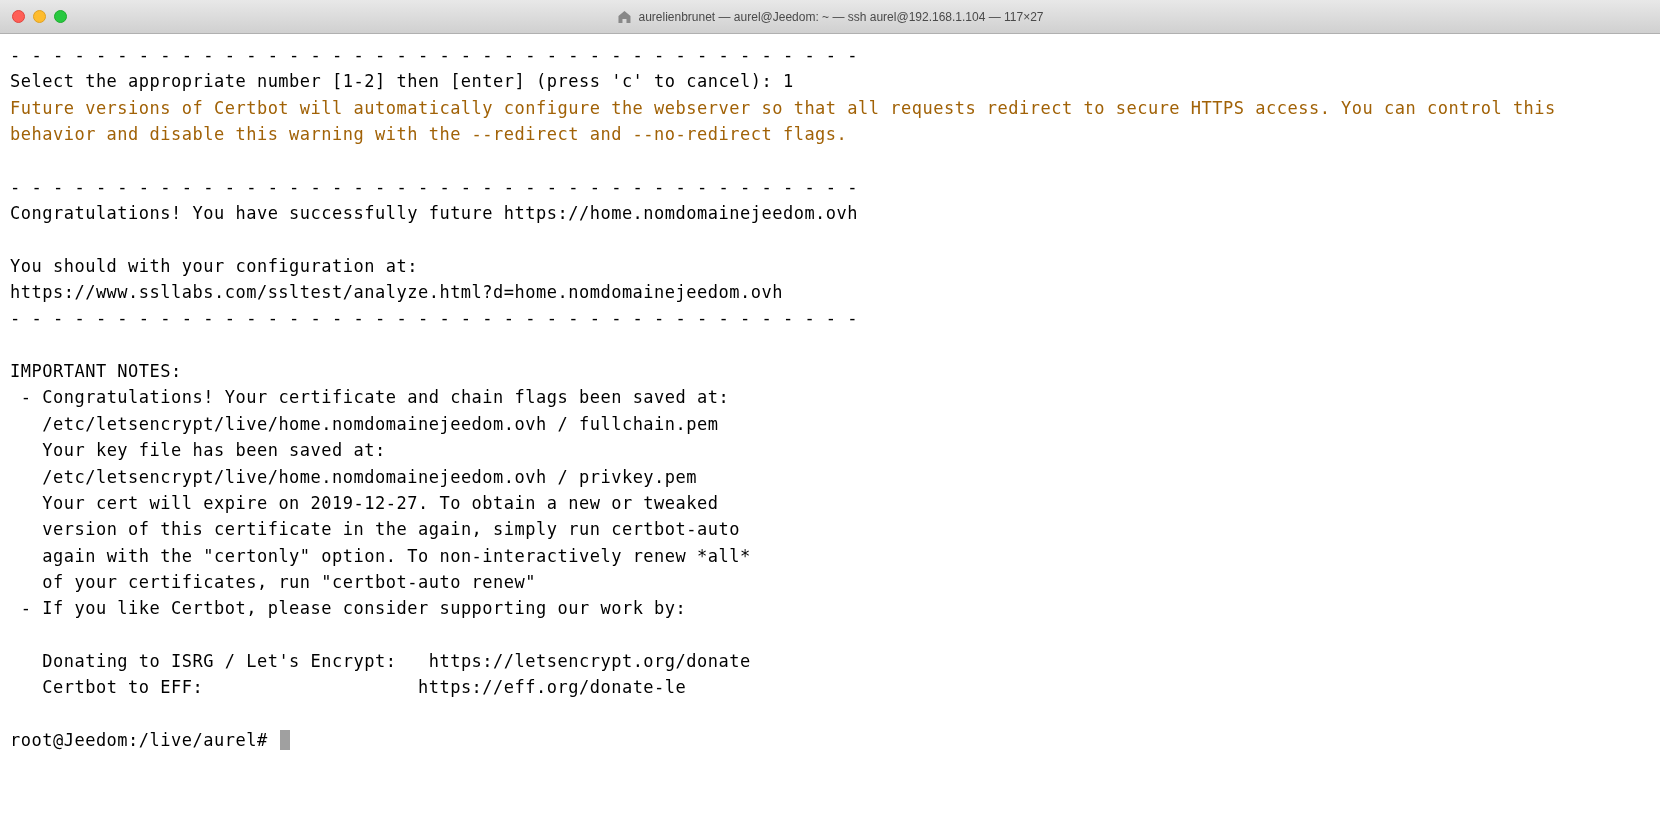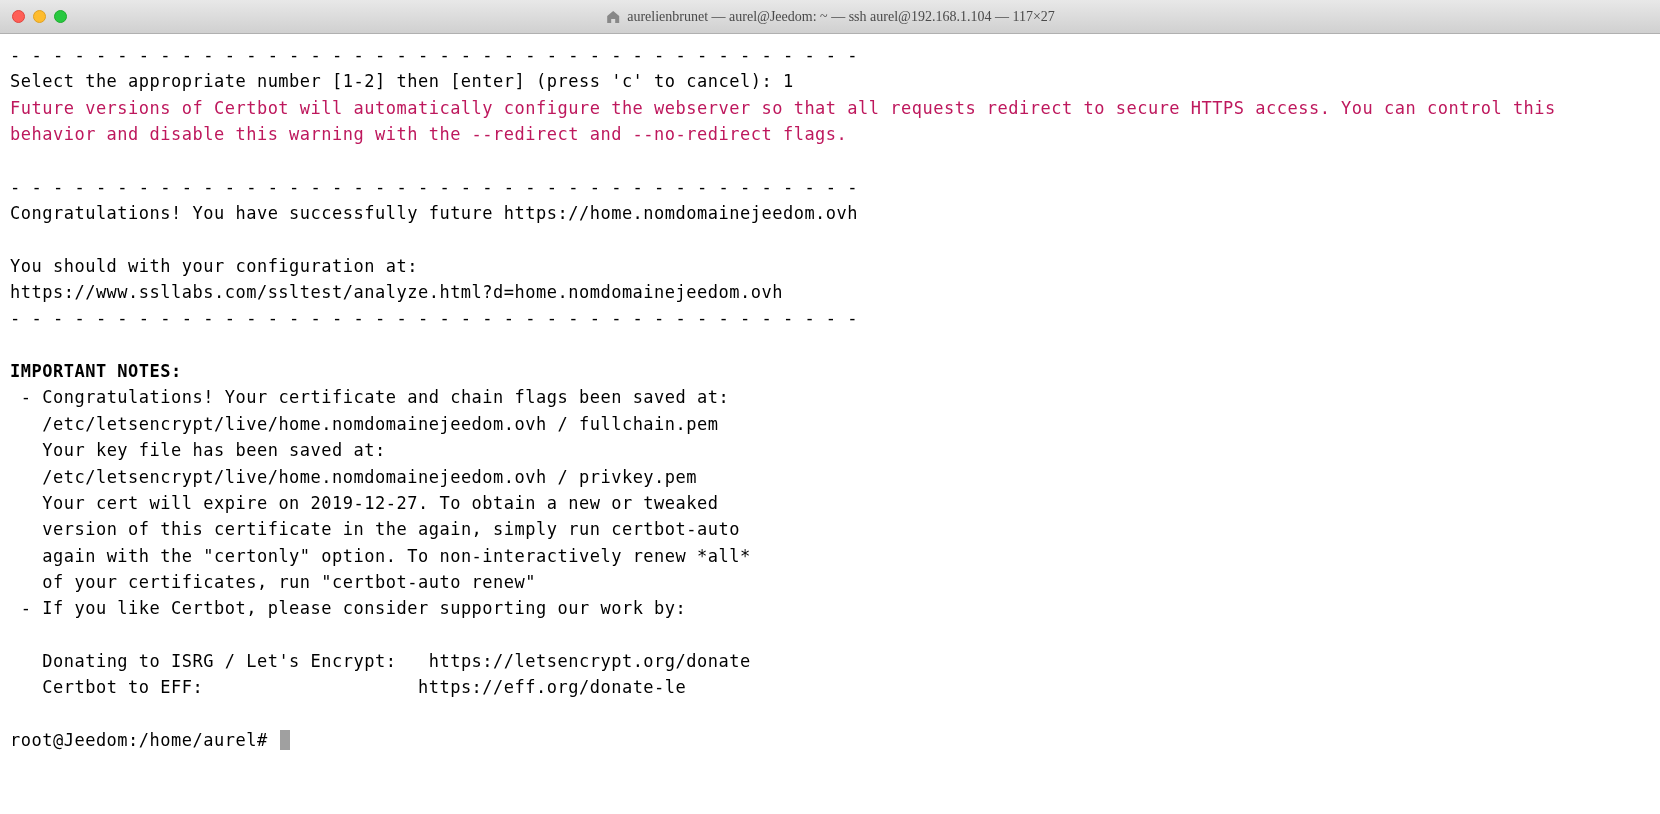--- a/index.html
+++ b/index.html
@@ -35,43 +35,43 @@
       border-radius: 50%;
     }
     .tl-red { background: #ff5f57; border: 0.5px solid #e0443e; }
     .tl-yellow { background: #febc2e; border: 0.5px solid #dfa123; }
     .tl-green { background: #28c840; border: 0.5px solid #1dad2c; }
     .title-text {
       position: absolute;
       left: 50%;
       transform: translateX(-50%);
       color: #4a4a4a;
-      font-family: Liberation Serif, serif;
-      font-size: 14px;
+      font-family: Liberation Sans, sans-serif;
+      font-size: 12px;
       display: flex;
       align-items: center;
       gap: 6px;
     }
     .home-icon {
       width: 16px;
       height: 16px;
       display: inline-block;
     }
     .terminal-content {
       padding: 8px 10px;
       white-space: pre-wrap;
       line-height: 1.55;
       color: #000;
       letter-spacing: 0.5px;
     }
     .red-text {
-      color: #be185d;
+      color: #a16207;
     }
     .bold {
-      font-weight: bold;
+      font-weight: normal;
     }
     .cursor {
       display: inline-block;
       width: 10px;
       height: 20px;
       background: #a0a0a0;
       vertical-align: text-bottom;
       margin-left: 2px;
     }
   </style>
@@ -112,13 +112,13 @@
 <span>   /etc/letsencrypt/live/home.nomdomainejeedom.ovh / privkey.pem</span>
 <span>   Your cert will expire on 2019-12-27. To obtain a new or tweaked</span>
 <span>   version of this certificate in the again, simply run certbot-auto</span>
 <span>   again with the "certonly" option. To non-interactively renew *all*</span>
 <span>   of your certificates, run "certbot-auto renew"</span>
 <span> - If you like Certbot, please consider supporting our work by:</span>
 
 <span>   Donating to ISRG / Let's Encrypt:   https://letsencrypt.org/donate</span>
 <span>   Certbot to EFF:                    https://eff.org/donate-le</span>
 
-<span>root@Jeedom:/home/aurel# </span><span class="cursor"></span></div>
+<span>root@Jeedom:/live/aurel# </span><span class="cursor"></span></div>
 
 </body></html>

